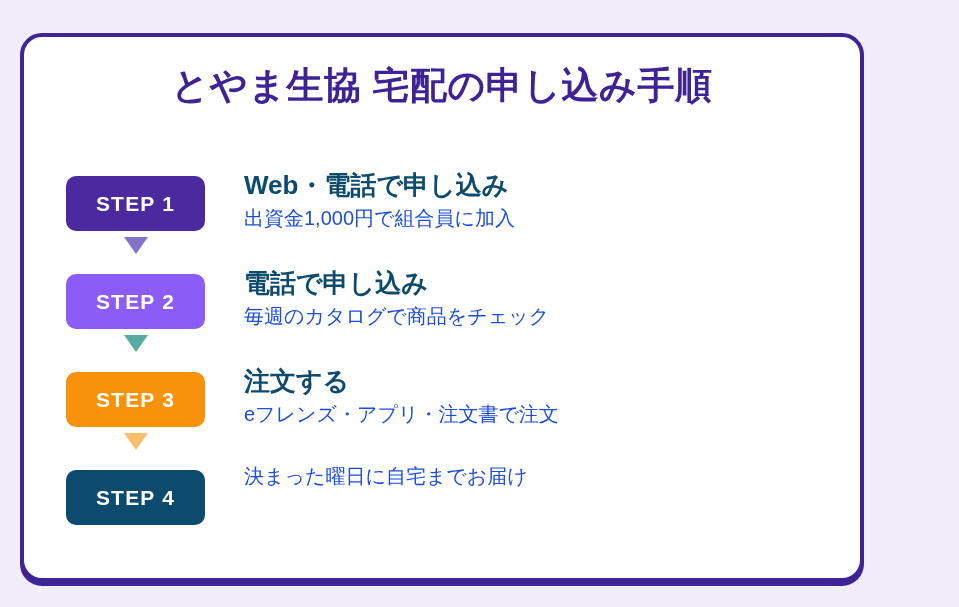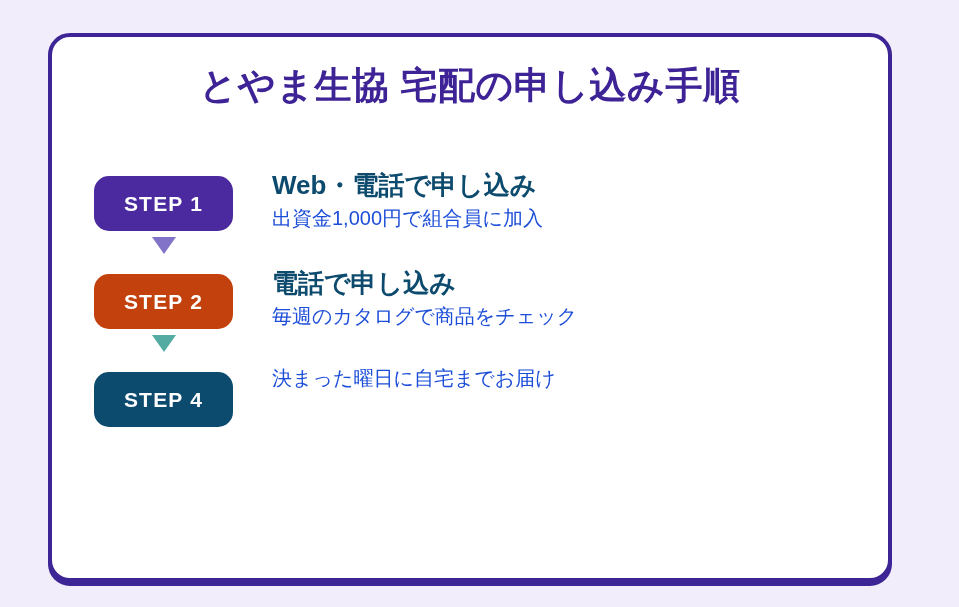--- a/index.html
+++ b/index.html
@@ -26,21 +26,20 @@
     position: absolute;
     left: 20px;
     top: 33px;
     width: 844px;
     height: 549px;
     box-sizing: border-box;
     background: #ffffff;
     border: 4px solid #3e2596;
     border-radius: 22px;
     box-shadow: 0 4px 0 0 #3e2596;
-    margin-left: 28px;
   }
 
   .page-title {
     position: absolute;
     left: 0;
     top: 27px;
     width: 100%;
     text-align: center;
     color: #3d2396;
     font-size: 37px;
@@ -64,21 +63,21 @@
   .step-row.last {
     height: 70px;
   }
 
   .badge {
     position: absolute;
     left: 0;
     top: 7px;
     width: 139px;
     height: 55px;
-    border-radius: 15px;
+    border-radius: 10px;
     box-sizing: border-box;
     display: flex;
     align-items: center;
     justify-content: center;
     color: #ffffff;
     font-size: 21px;
     font-weight: bold;
     letter-spacing: 1.2px;
   }
 
@@ -132,28 +131,36 @@
       <div class="step-row">
         <div class="badge" style="background: rgb(74, 42, 158);">STEP 1</div>
         <div class="arrow" style="border-top-color: rgb(130, 115, 201);"></div>
         <div class="step-text">
           <p class="step-title">Web・電話で申し込み</p>
           <p class="step-desc">出資金1,000円で組合員に加入</p>
         </div>
       </div>
 
       <div class="step-row">
-        <div class="badge" style="background: #c2410c;">STEP 2</div>
+        <div class="badge" style="background: #8b5cf6;">STEP 2</div>
         <div class="arrow" style="border-top-color: rgb(83, 171, 162);"></div>
         <div class="step-text">
           <p class="step-title">電話で申し込み</p>
           <p class="step-desc">毎週のカタログで商品をチェック</p>
         </div>
       </div>
 
+      <div class="step-row">
+        <div class="badge" style="background: rgb(248, 146, 11);">STEP 3</div>
+        <div class="arrow" style="border-top-color: rgb(251, 190, 107);"></div>
+        <div class="step-text">
+          <p class="step-title">注文する</p>
+          <p class="step-desc">eフレンズ・アプリ・注文書で注文</p>
+        </div>
+      </div>
 
       <div class="step-row last">
         <div class="badge" style="background: #0c4a6e;">STEP 4</div>
         <div class="step-text">
           <p class="step-desc">決まった曜日に自宅までお届け</p>
         </div>
       </div>
 
     </div>
   </div>

